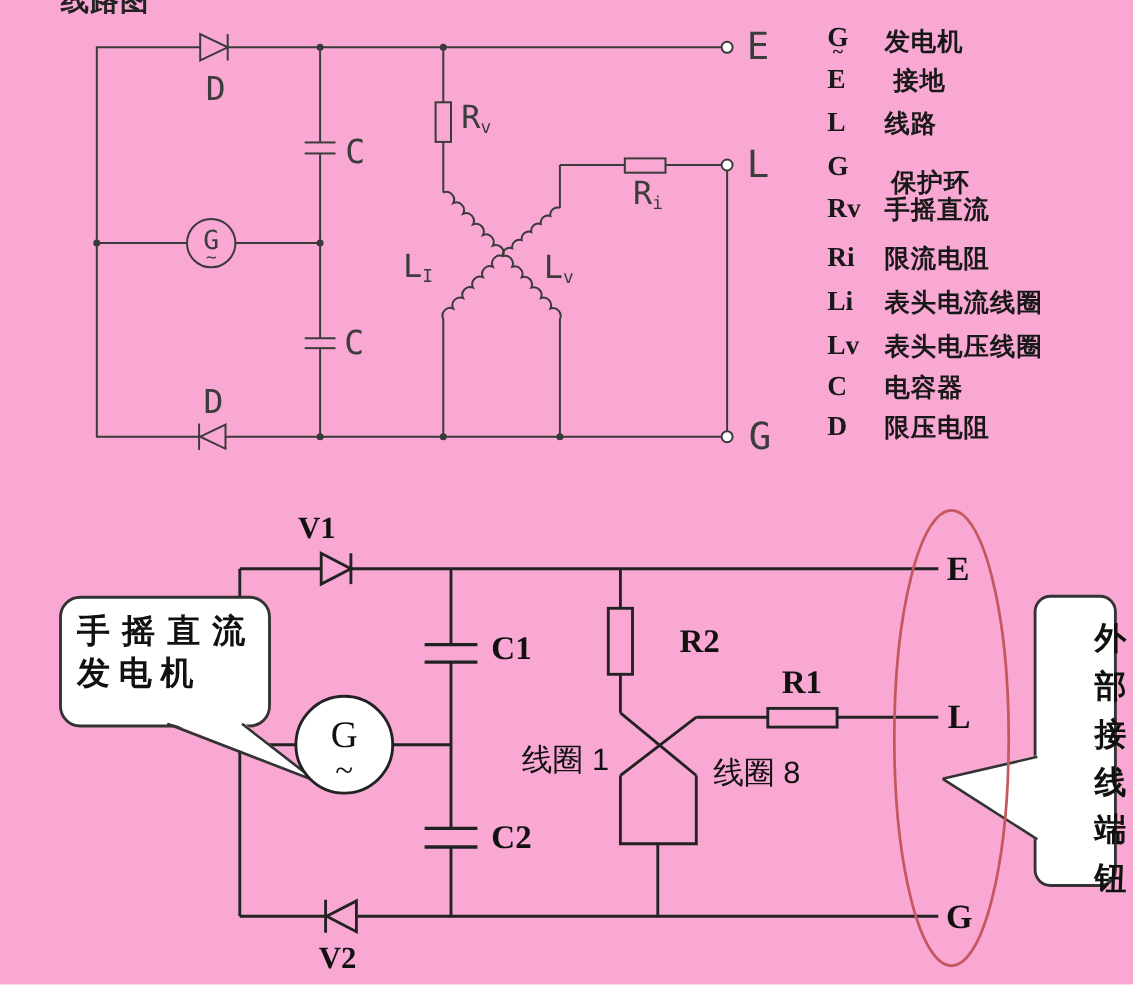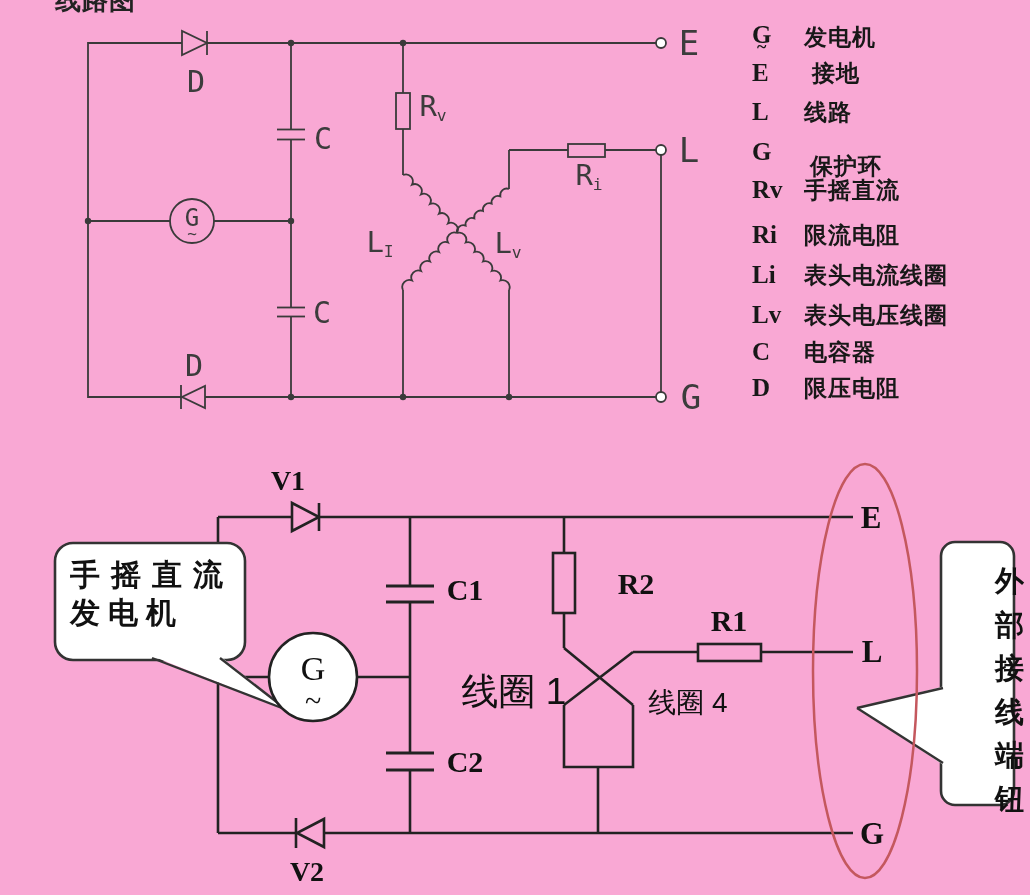--- a/index.html
+++ b/index.html
@@ -241,22 +241,22 @@
       <span class="leg-txt">限压电阻</span>
     </div>
   </div>
 
   <span class="lbl ser" style="left:288px;top:481px;font-size:28px;">V1</span>
   <span class="lbl ser" style="left:307px;top:872px;font-size:28px;">V2</span>
   <span class="lbl ser" style="left:465px;top:590px;font-size:30px;font-family:Liberation Serif, serif;">C1</span>
   <span class="lbl ser" style="left:465px;top:762px;font-size:30px;">C2</span>
   <span class="lbl ser" style="left:636px;top:584px;font-size:30px;">R2</span>
   <span class="lbl ser" style="left:729px;top:621px;font-size:30px;">R1</span>
-  <span class="lbl cjk" style="left:514px;top:691px;font-size:37px;font-weight:400;">线圈 1</span>
-  <span class="lbl cjk" style="left:688px;top:703px;font-size:28px;font-weight:400;">线圈 4</span>
+  <span class="lbl cjk" style="left:514px;top:691px;font-size:28px;font-weight:400;">线圈 1</span>
+  <span class="lbl cjk" style="left:688px;top:703px;font-size:28px;font-weight:400;">线圈 8</span>
   <span class="lbl ser" style="left:313px;top:669px;font-size:34px;font-weight:400;">G</span>
   <span class="lbl ser" style="left:313px;top:701px;font-size:30px;font-weight:400;">~</span>
   <span class="lbl ser" style="left:871px;top:517px;font-size:31px;">E</span>
   <span class="lbl ser" style="left:872px;top:651px;font-size:31px;">L</span>
   <span class="lbl ser" style="left:872px;top:833px;font-size:31px;">G</span>
 
   <div class="lbl-tl cjk" style="left:70px;top:560px;font-size:30px;letter-spacing:11px;text-align:center;">手摇直流</div>
   <div class="lbl-tl cjk" style="left:70px;top:598px;font-size:30px;letter-spacing:8px;">发电机</div>
 
   <div id="term-callout-text">外部接线端钮</div>

